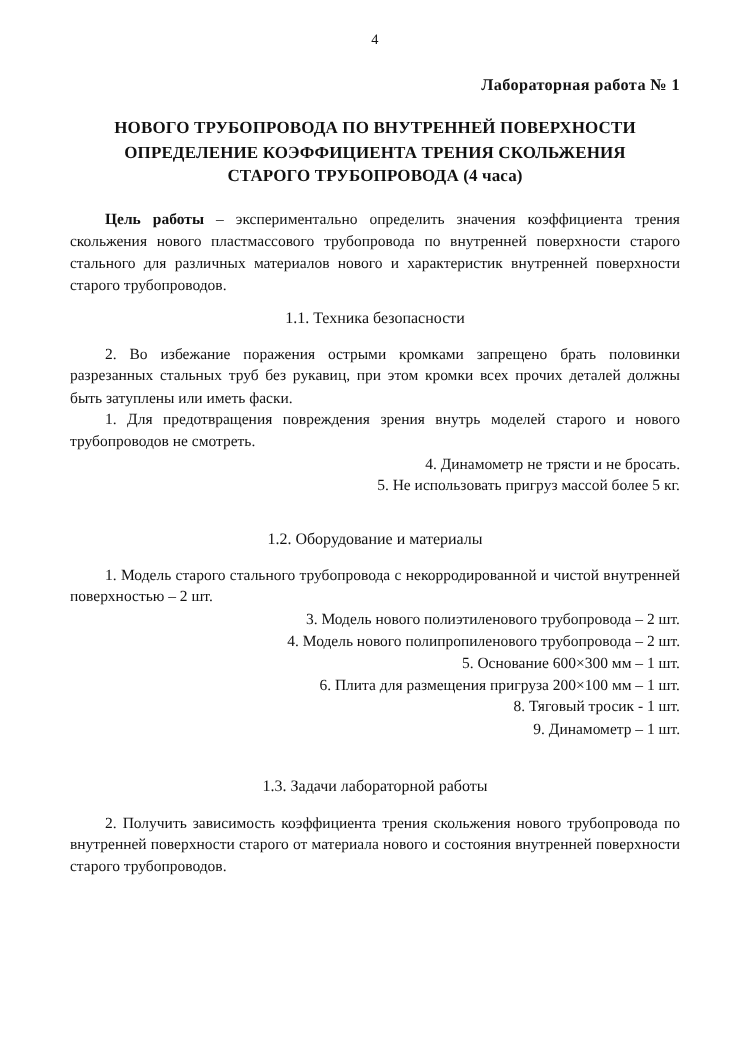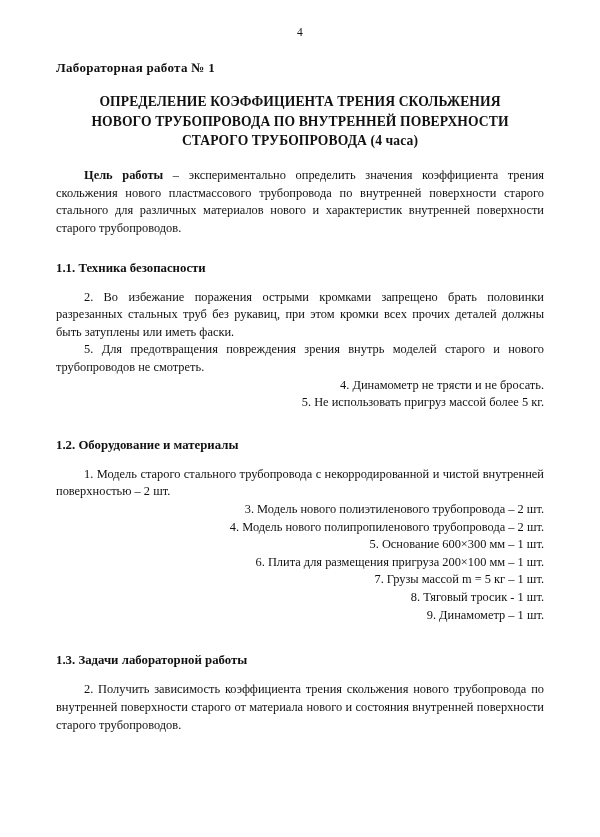--- a/index.html
+++ b/index.html
@@ -22,21 +22,21 @@
     padding: 26px 56px 20px 56px;
     position: relative;
   }
   .page-number {
     text-align: center;
     font-size: 11.5px;
     margin-bottom: 22px;
     letter-spacing: 0.2px;
   }
   .doc-title {
-    text-align: left;
+    text-align: right;
     font-weight: bold;
     font-size: 13px;
     margin-bottom: 16px;
     letter-spacing: 0.3px;
   }
   .main-heading {
     text-align: center;
     font-weight: bold;
     font-size: 13.6px;
     line-height: 1.45;
@@ -48,27 +48,28 @@
   }
   p.body-text {
     margin: 0 0 0 0;
     font-size: 12.4px;
     line-height: 1.42;
     text-align: justify;
     text-indent: 28px;
     hyphens: none;
   }
   p.purpose {
-    margin-bottom: 23px;
+    margin-bottom: 9px;
   }
   p.purpose .lead {
     font-weight: bold;
   }
   .section-heading {
-    font-weight: bold;
+    text-align: center;
+    font-weight: normal;
     font-size: 12.8px;
     margin: 0 0 13px 0;
   }
   .section-block {
     margin-bottom: 14px;
   }
   .list {
     margin: 0;
     padding: 0;
     list-style: none;
@@ -89,48 +90,47 @@
 </head>
 <body>
 
 <div class="page">
 
   <div class="page-number">4</div>
 
   <div class="doc-title">Лабораторная работа № 1</div>
 
   <div class="main-heading">
+    <span class="line">НОВОГО ТРУБОПРОВОДА ПО ВНУТРЕННЕЙ ПОВЕРХНОСТИ</span>
     <span class="line">ОПРЕДЕЛЕНИЕ КОЭФФИЦИЕНТА ТРЕНИЯ СКОЛЬЖЕНИЯ</span>
-    <span class="line">НОВОГО ТРУБОПРОВОДА ПО ВНУТРЕННЕЙ ПОВЕРХНОСТИ</span>
     <span class="line">СТАРОГО ТРУБОПРОВОДА  (4 часа)</span>
   </div>
 
   <p class="body-text purpose"><span class="lead">Цель работы</span><span> – экспериментально определить значения коэффициента трения скольжения нового пластмассового трубопровода по внутренней поверхности старого стального для различных материалов нового и характеристик внутренней поверхности старого трубопроводов.</span></p>
 
   <div class="section-block">
     <div class="section-heading">1.1. Техника безопасности</div>
     <ul class="list">
       <li>2. Во избежание поражения острыми кромками запрещено брать половинки разрезанных стальных труб без рукавиц, при этом кромки всех прочих деталей должны быть затуплены или иметь фаски.</li>
-      <li>5. Для предотвращения повреждения зрения внутрь моделей старого и нового трубопроводов не смотреть.</li>
+      <li>1. Для предотвращения повреждения зрения внутрь моделей старого и нового трубопроводов не смотреть.</li>
       <li class="short">4. Динамометр не трясти и не бросать.</li>
       <li class="short">5. Не использовать пригруз массой более 5 кг.</li>
     </ul>
   </div>
 
   <div class="spacer-sm"></div>
 
   <div class="section-block">
     <div class="section-heading">1.2. Оборудование и материалы</div>
     <ul class="list">
       <li>1. Модель старого стального трубопровода с некорродированной и чистой внутренней поверхностью – 2 шт.</li>
       <li class="short">3. Модель нового полиэтиленового трубопровода – 2 шт.</li>
       <li class="short">4. Модель нового полипропиленового трубопровода – 2 шт.</li>
       <li class="short">5. Основание 600×300 мм – 1 шт.</li>
       <li class="short">6. Плита для размещения пригруза 200×100 мм – 1 шт.</li>
-      <li class="short">7. Грузы массой m = 5 кг – 1 шт.</li>
       <li class="short">8. Тяговый тросик - 1 шт.</li>
       <li class="short">9. Динамометр – 1 шт.</li>
     </ul>
   </div>
 
   <div class="spacer-md"></div>
 
   <div class="section-block">
     <div class="section-heading">1.3. Задачи лабораторной работы</div>
     <ul class="list">

